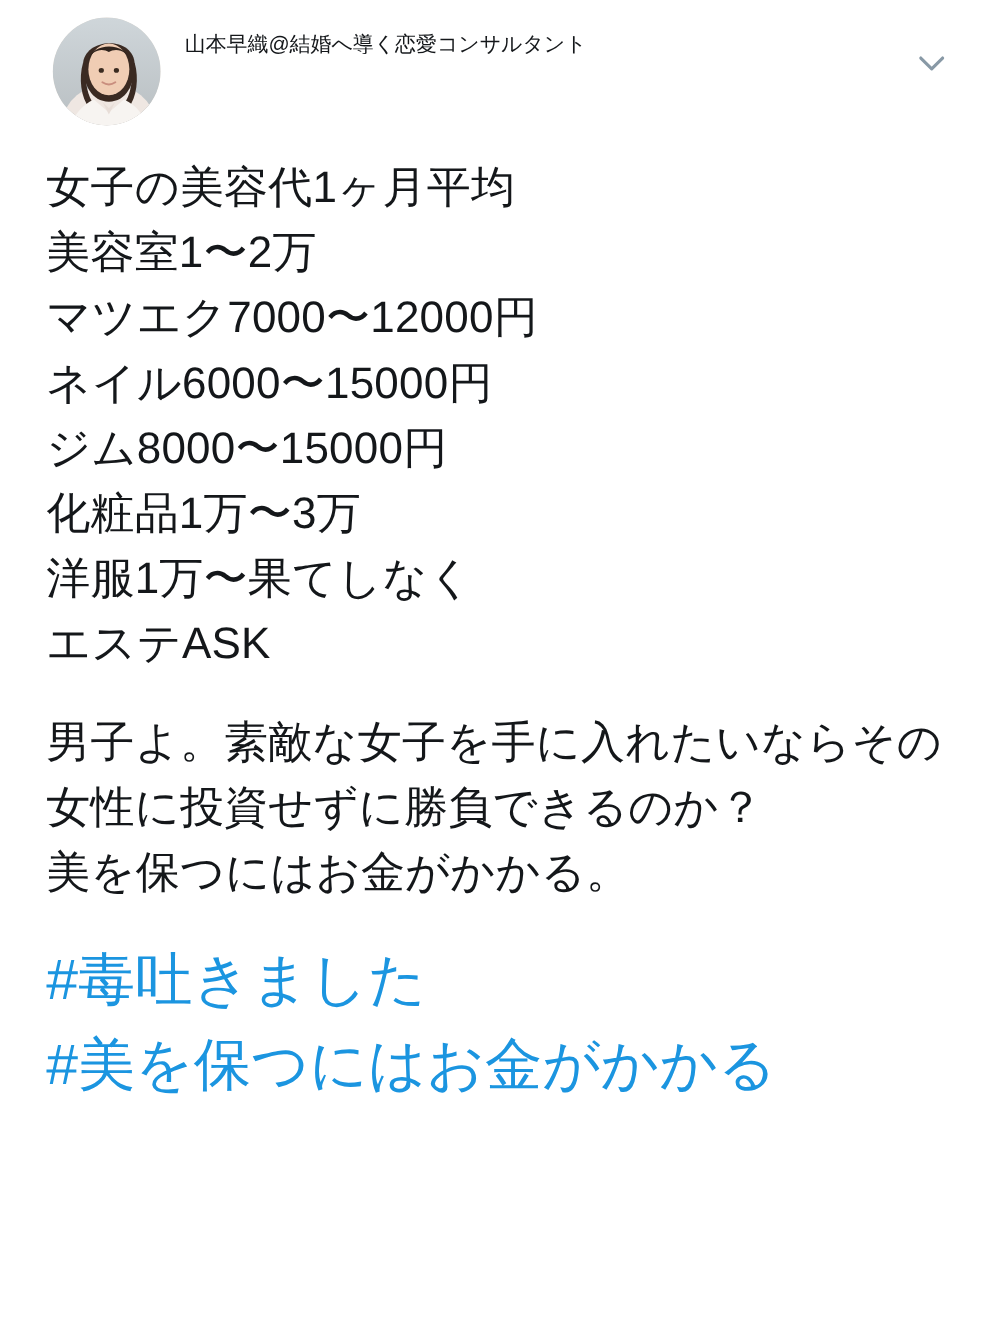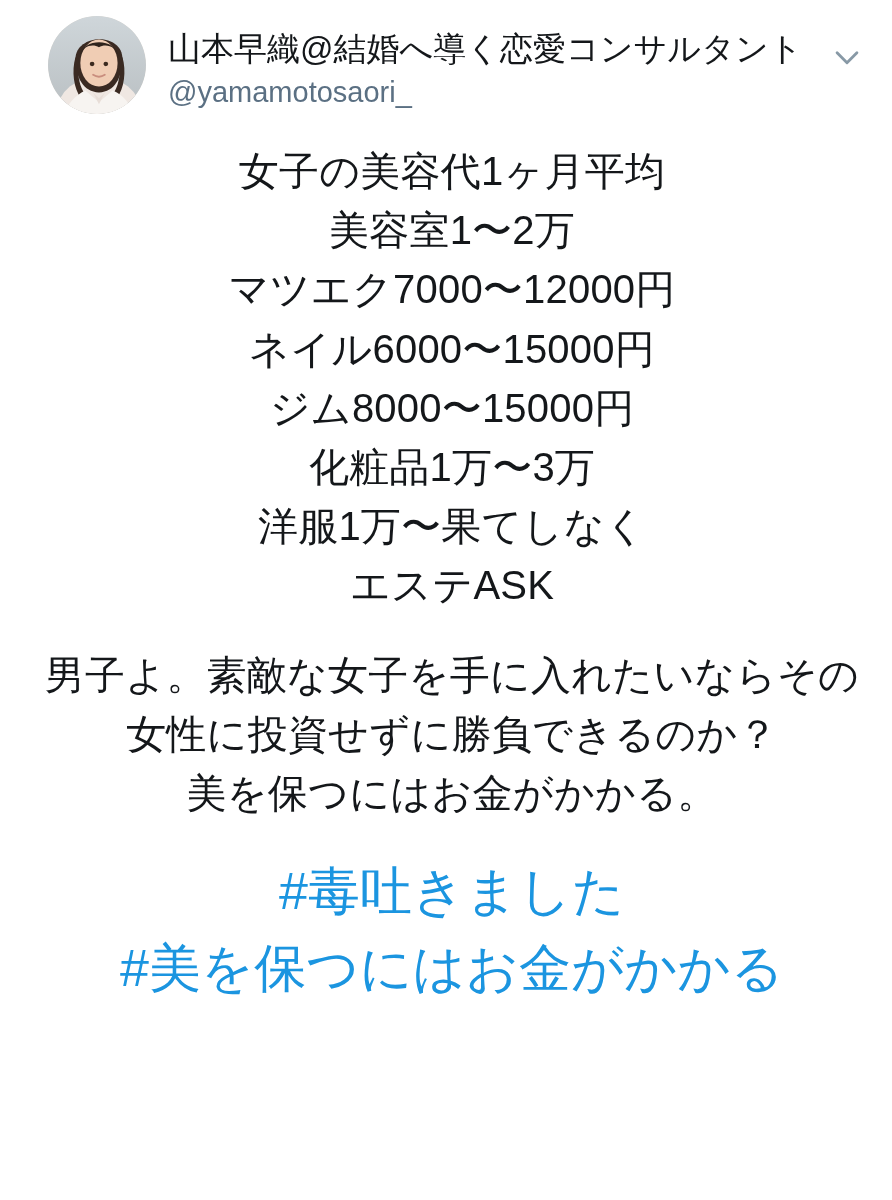--- a/index.html
+++ b/index.html
@@ -42,21 +42,21 @@
     width: 100%;
     height: 100%;
   }
   .user-block {
     margin-left: 22px;
     padding-top: 14px;
     min-width: 0;
     flex: 1 1 auto;
   }
   .display-name {
-    font-size: 33px;
+    font-size: 19px;
     line-height: 1.15;
     color: #14171a;
     font-weight: 400;
     white-space: nowrap;
     overflow: hidden;
   }
   .handle {
     margin-top: 8px;
     font-size: 29px;
     line-height: 1.15;
@@ -70,21 +70,20 @@
     top: 40px;
     width: 34px;
     height: 34px;
     color: #8899a6;
     cursor: pointer;
   }
   .caret svg { display:block; width:100%; height:100%; }
 
   .tweet-body {
     padding: 28px 30px 0 42px;
-    text-align: center;
   }
   .para {
     font-size: 40px;
     line-height: 1.48;
     color: #14171a;
     letter-spacing: 0.2px;
     white-space: pre-wrap;
     word-break: break-word;
   }
   .para + .para {
@@ -133,21 +132,20 @@
           <ellipse cx="59" cy="49" rx="2.4" ry="2.2" fill="#3b2b20"></ellipse>
           <path d="M46 60 Q52 64 58 60" stroke="#c98e7e" stroke-width="1.8" fill="none" stroke-linecap="round"></path>
           <path d="M38 76 L52 88 L66 76 C80 82 86 94 88 104 L16 104 C18 92 26 82 38 76 Z" fill="#f7f4f1"></path>
           <path d="M46 78 L52 90 L58 78 L52 84 Z" fill="#e8ded8"></path>
         </g>
       </svg>
     </div>
 
     <div class="user-block">
       <div class="display-name">山本早織@結婚へ導く恋愛コンサルタント</div>
-      <div class="handle">@yamamotosaori_</div>
     </div>
 
     <div class="caret">
       <svg viewBox="0 0 24 24" fill="none" stroke="currentColor" stroke-width="2" stroke-linecap="round" stroke-linejoin="round">
         <polyline points="5 9 12 16 19 9"></polyline>
       </svg>
     </div>
   </div>
 
   <div class="tweet-body">

